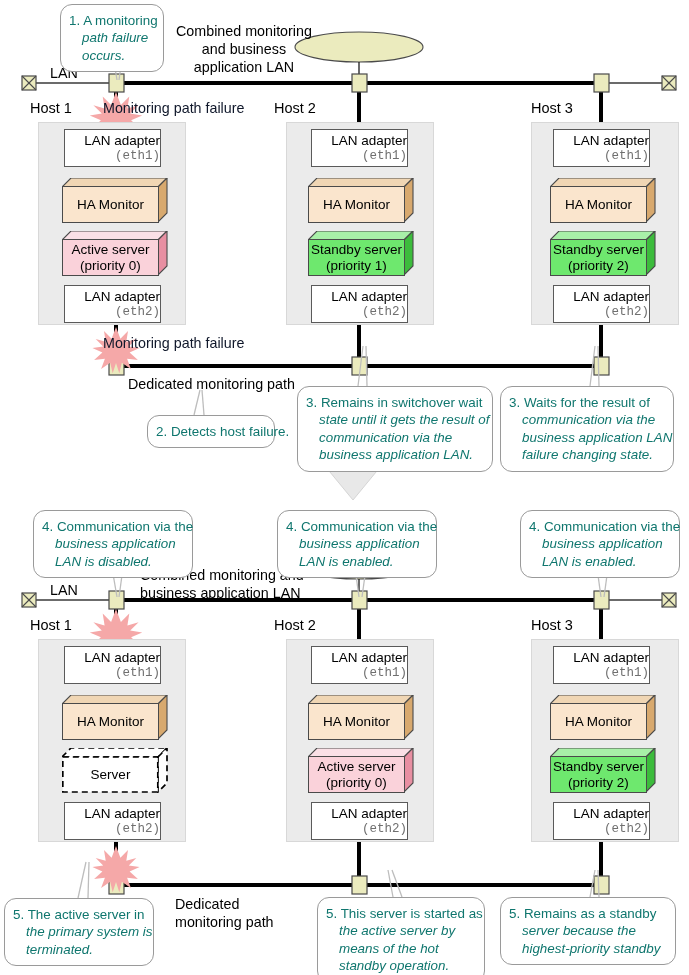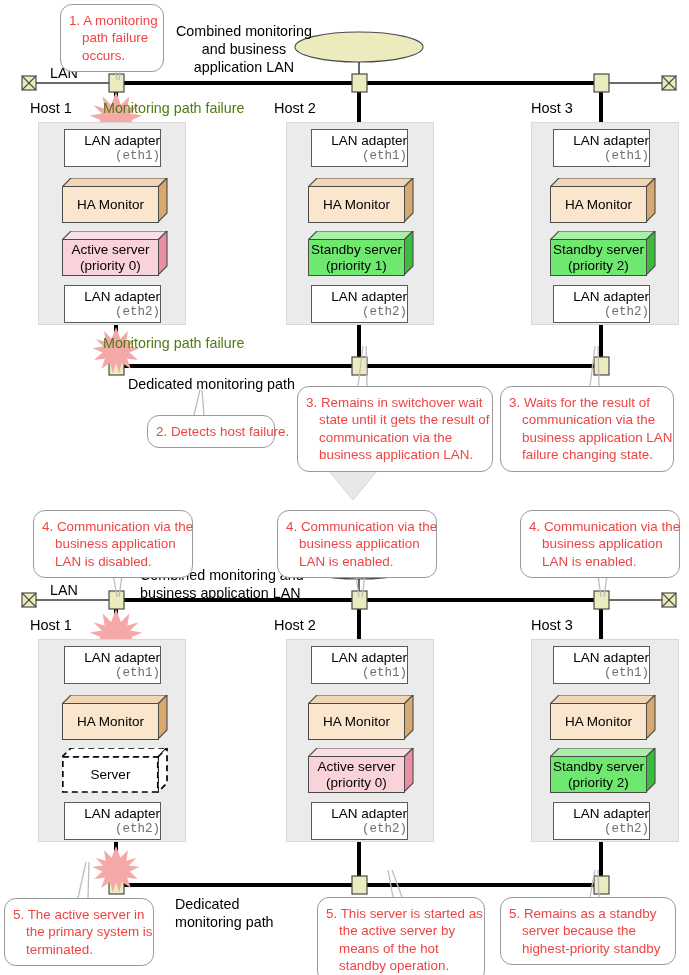--- a/index.html
+++ b/index.html
@@ -65,40 +65,40 @@
   .box3d.dashed .face{border:none;}
 
   
   .callout{
     position:absolute;
     background:#ffffff;
     border:1.1px solid #9a9a9a;
     border-radius:12px;
     box-sizing:border-box;
     font-size:13.4px;
-    color:#ef4444;
+    color:#0f766e;
     line-height:1.30;
     padding:7px 9px 7px 8px;
   }
   .callout .ln{display:block;white-space:nowrap;}
-  .callout .ind{padding-left:13px;}
+  .callout .ind{padding-left:13px;font-style:italic;}
 
   
   .cap{
     position:absolute;
     font-size:14.3px;
     color:#000;
     line-height:1.26;
     white-space:nowrap;
   }
 
   .failtxt{
     position:absolute;
     font-size:14.3px;
-    color:#4d7c0f;
+    color:#0f172a;
     white-space:nowrap;
   }
 </style>
 </head>
 <body>
 
 <div id="stage">
 
   <svg id="svgroot" viewBox="0 0 689 975">
     <defs>

